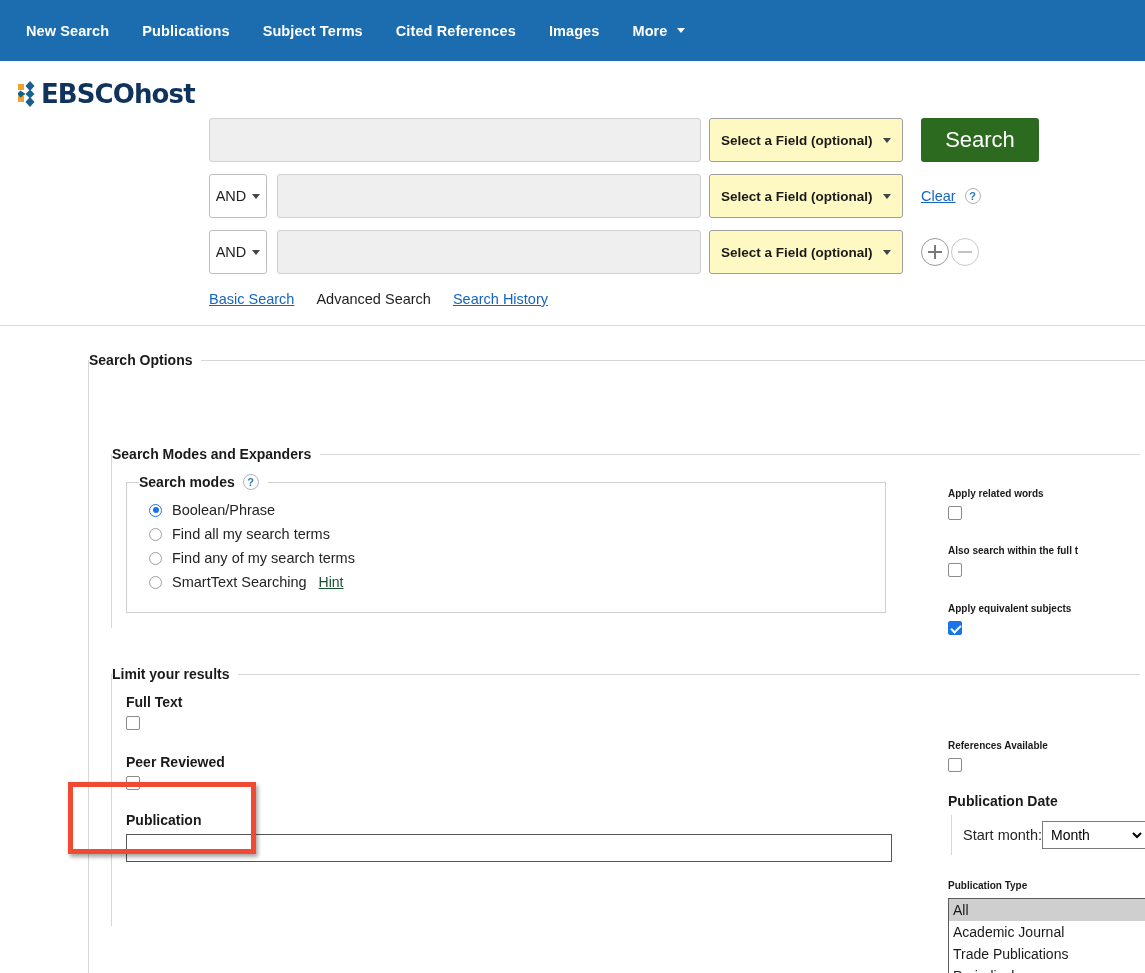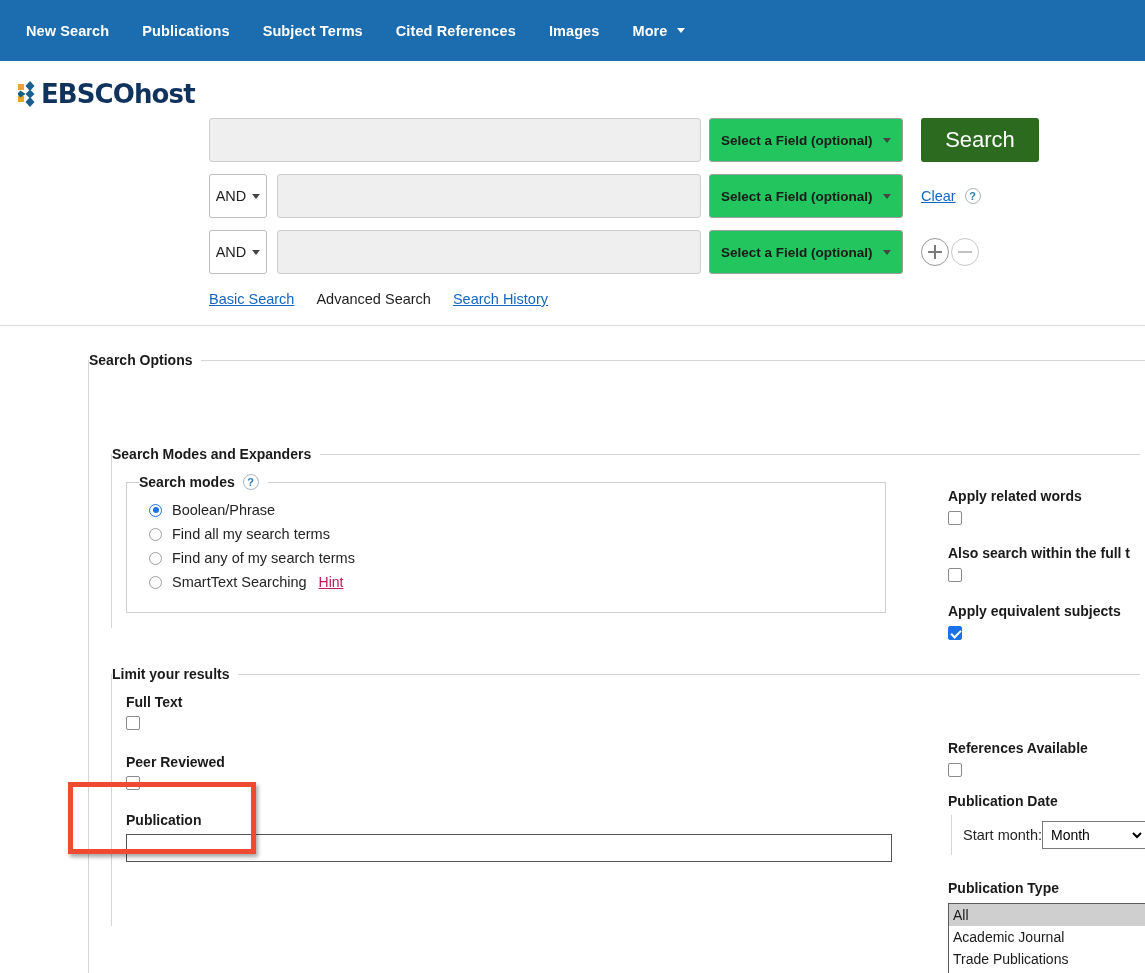--- a/index.html
+++ b/index.html
@@ -74,21 +74,21 @@
     height: 44px; background: #efefef;
     border: 1px solid #cfcfcf; border-radius: 3px;
     outline: none; font-size: 14px; padding: 0 10px;
     font-family: "Liberation Sans", sans-serif;
   }
   .term-input.first { width: 492px; margin-left: 209px; }
   .term-input.rest  { width: 424px; }
 
   .field-select {
     width: 194px; height: 44px; margin-left: 8px;
-    background: #22c55e; border: 1px solid #9e9e9e; border-radius: 3px;
+    background: #fef9c3; border: 1px solid #9e9e9e; border-radius: 3px;
     display: flex; align-items: center; justify-content: space-between;
     padding: 0 11px; font-size: 13.5px; font-weight: bold; color: #1a1a1a;
     cursor: pointer; white-space: nowrap;
   }
 
   .search-btn {
     margin-left: 18px; width: 118px; height: 44px;
     background: #2c6b1f; color: #fff; border: none; border-radius: 3px;
     font-size: 22px; font-family: "Liberation Sans", sans-serif;
     cursor: pointer;
@@ -160,21 +160,21 @@
   .radio {
     width: 13px; height: 13px; border-radius: 50%;
     border: 1px solid #9aa0a6; background: #fff; margin-right: 10px;
     position: relative; flex: none; cursor: pointer;
   }
   .radio.checked { border: 1.5px solid #1a73e8; }
   .radio.checked::after {
     content: ""; position: absolute; left: 2.5px; top: 2.5px;
     width: 6px; height: 6px; border-radius: 50%; background: #1a73e8;
   }
-  .hint-link { color: #be185d; text-decoration: underline; margin-left: 12px; font-size: 14px; cursor: pointer; }
+  .hint-link { color: #14532d; text-decoration: underline; margin-left: 12px; font-size: 14px; cursor: pointer; }
 
   .fs-limit {
     margin-left: 22px; margin-top: 38px;
     width: 1029px; height: 260px;
   }
   .limit-inner { padding: 12px 0 0 14px; }
 
   .chk-group { margin-bottom: 10px; }
   .chk-label { font-size: 14px; font-weight: bold; color: #1a1a1a; margin-bottom: 6px; }
   .chk {
@@ -188,21 +188,21 @@
     border-width: 0 2px 2px 0; transform: rotate(45deg);
   }
 
   .pub-label { font-size: 14px; font-weight: bold; margin-top: 22px; margin-bottom: 6px; }
   .pub-input {
     width: 766px; height: 28px; border: 1px solid #555; border-radius: 0;
     background: #fff; outline: none; padding: 0 6px;
     font-family: "Liberation Sans", sans-serif; font-size: 13px;
   }
   .rc-item { position: absolute; }
-  .rc-label { font-size: 14px; font-weight: bold; color: #1a1a1a; margin-bottom: 7px; white-space: nowrap; }
+  .rc-label { font-size: 10px; font-weight: bold; color: #1a1a1a; margin-bottom: 7px; white-space: nowrap; }
 
   .fs-pubdate {
     position: absolute; left: 948px; top: 793px;
     width: 220px; height: 62px;
     border: none; border-left: none;
   }
   .fs-pubdate > legend { font-size: 14px; font-weight: bold; }
   .pubdate-inner {
     margin-left: 3px; margin-top: 6px; padding-left: 11px;
     border-left: 1px solid #d6d6d6; height: 40px;

